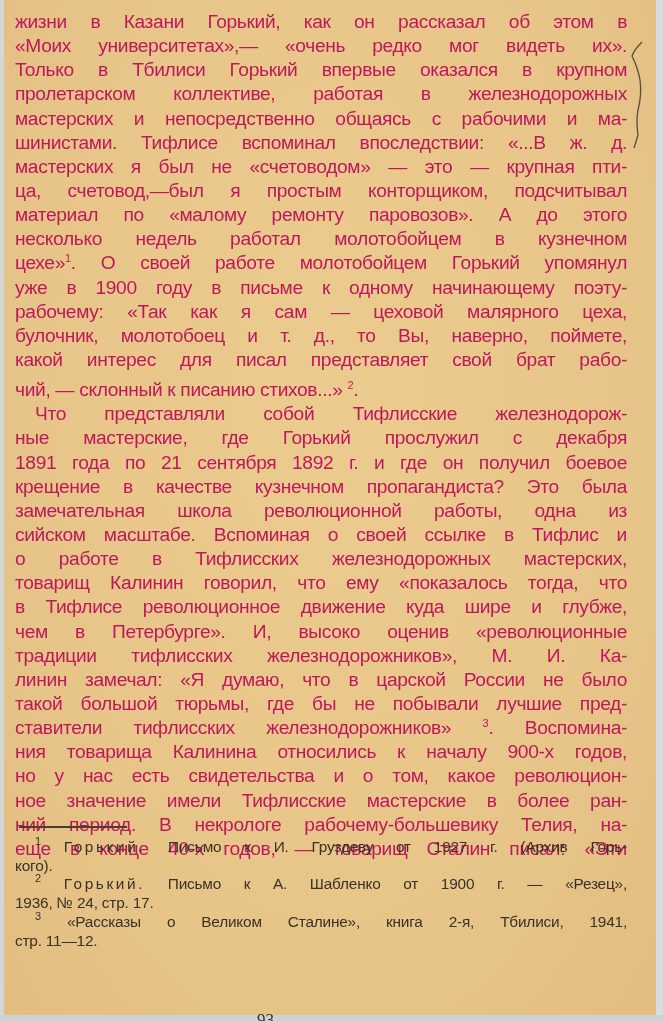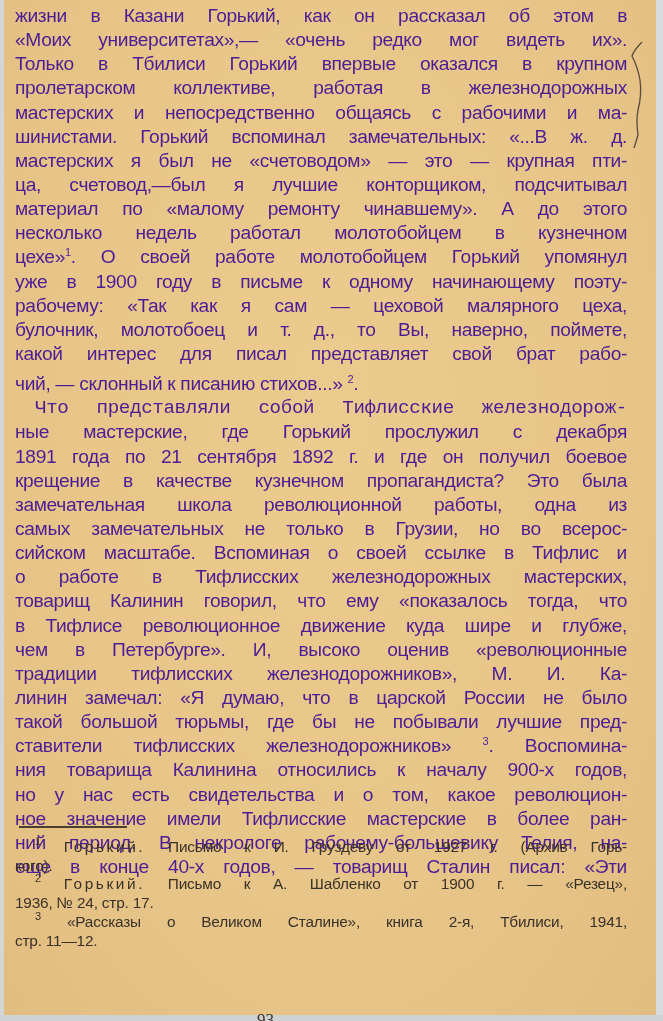--- a/index.html
+++ b/index.html
@@ -10,29 +10,29 @@
   }
   .page {
     position: absolute; left: 4px; top: 0; width: 652px; height: 1015px;
     background: radial-gradient(ellipse at 50% 40%, #eccb8e 0%, #e8c68a 55%, #e2bd80 100%);
     overflow: hidden;
   }
   .leftedge { position:absolute; left:0; top:0; width:5px; height:1021px; background:#d4d6d6; }
   .rightedge { position:absolute; right:0; top:0; width:7px; height:1021px; background:#d9dcdc; }
   .bottomedge { position:absolute; left:0; bottom:0; width:663px; height:6px; background:#cfd2d3; }
   .body-text {
-    position: absolute; left: 15px; top: 4px; width: 612px;
+    position: absolute; left: 15px; top: 10px; width: 612px;
     font-family: "Liberation Sans Narrow", "Liberation Sans", sans-serif;
     font-size: 19.2px; line-height: 24.15px;
-    color: #4c1d95;
+    color: #be185d;
     text-align: justify;
   }
   .line { display: block; white-space: nowrap; text-align-last: justify; text-align: justify; height: 24.15px; letter-spacing: -0.35px; }
   .line.last { text-align-last: left; margin-top: 6px; }
-  .line.indent { padding-left: 20px; font-family: Liberation Mono, monospace; }
+  .line.indent { padding-left: 20px; }
   sup { font-size: 11px; line-height: 0; vertical-align: 7px; }
   .rule {
     position: absolute; left: 19px; top: 826px; width: 108px; height: 1.5px; background: #4a3e30;
   }
   .footnotes {
     position: absolute; left: 15px; top: 838px; width: 612px;
     font-family: "Liberation Sans", sans-serif;
     font-size: 15.4px; line-height: 18.7px; color: #3a3228;
   }
   .fn-line { display:block; white-space: nowrap; text-align: justify; text-align-last: justify; letter-spacing: -0.2px; }
@@ -52,37 +52,36 @@
 <div class="page"></div>
 <div class="rightedge"></div>
 <div class="bottomedge"></div>
 
 <div class="body-text">
   <span class="line">жизни в Казани Горький, как он рассказал об этом в</span>
   <span class="line">«Моих университетах»,— «очень редко мог видеть их».</span>
   <span class="line">Только в Тбилиси Горький впервые оказался в крупном</span>
   <span class="line">пролетарском коллективе, работая в железнодорожных</span>
   <span class="line">мастерских и непосредственно общаясь с рабочими и ма-</span>
-  <span class="line">шинистами. Горький вспоминал замечательных: «...В ж. д.</span>
+  <span class="line">шинистами. Тифлисе вспоминал впоследствии: «...В ж. д.</span>
   <span class="line">мастерских я был не «счетоводом» — это — крупная пти-</span>
-  <span class="line">ца, счетовод,—был я лучшие конторщиком, подсчитывал</span>
-  <span class="line">материал по «малому ремонту чинавшему». А до этого</span>
+  <span class="line">ца, счетовод,—был я простым конторщиком, подсчитывал</span>
+  <span class="line">материал по «малому ремонту паровозов». А до этого</span>
   <span class="line">несколько недель работал молотобойцем в кузнечном</span>
   <span class="line"><span>цехе»</span><sup>1</sup><span>. О своей работе молотобойцем Горький упомянул</span></span>
   <span class="line">уже в 1900 году в письме к одному начинающему поэту-</span>
   <span class="line">рабочему: «Так как я сам — цеховой малярного цеха,</span>
   <span class="line">булочник, молотобоец и т. д., то Вы, наверно, поймете,</span>
   <span class="line">какой интерес для писал представляет свой брат рабо-</span>
   <span class="line last"><span>чий, — склонный к писанию стихов...»</span> <sup>2</sup>.</span>
   <span class="line indent">Что представляли собой Тифлисские железнодорож-</span>
   <span class="line">ные мастерские, где Горький прослужил с декабря</span>
   <span class="line">1891 года по 21 сентября 1892 г. и где он получил боевое</span>
   <span class="line">крещение в качестве кузнечном пропагандиста? Это была</span>
   <span class="line">замечательная школа революционной работы, одна из</span>
-  <span class="line">самых замечательных не только в Грузии, но во всерос-</span>
   <span class="line">сийском масштабе. Вспоминая о своей ссылке в Тифлис и</span>
   <span class="line">о работе в Тифлисских железнодорожных мастерских,</span>
   <span class="line">товарищ Калинин говорил, что ему «показалось тогда, что</span>
   <span class="line">в Тифлисе революционное движение куда шире и глубже,</span>
   <span class="line">чем в Петербурге». И, высоко оценив «революционные</span>
   <span class="line">традиции тифлисских железнодорожников», М. И. Ка-</span>
   <span class="line">линин замечал: «Я думаю, что в царской России не было</span>
   <span class="line">такой большой тюрьмы, где бы не побывали лучшие пред-</span>
   <span class="line"><span>ставители тифлисских железнодорожников»</span> <sup>3</sup><span>. Воспомина-</span></span>
   <span class="line">ния товарища Калинина относились к началу 900-х годов,</span>

